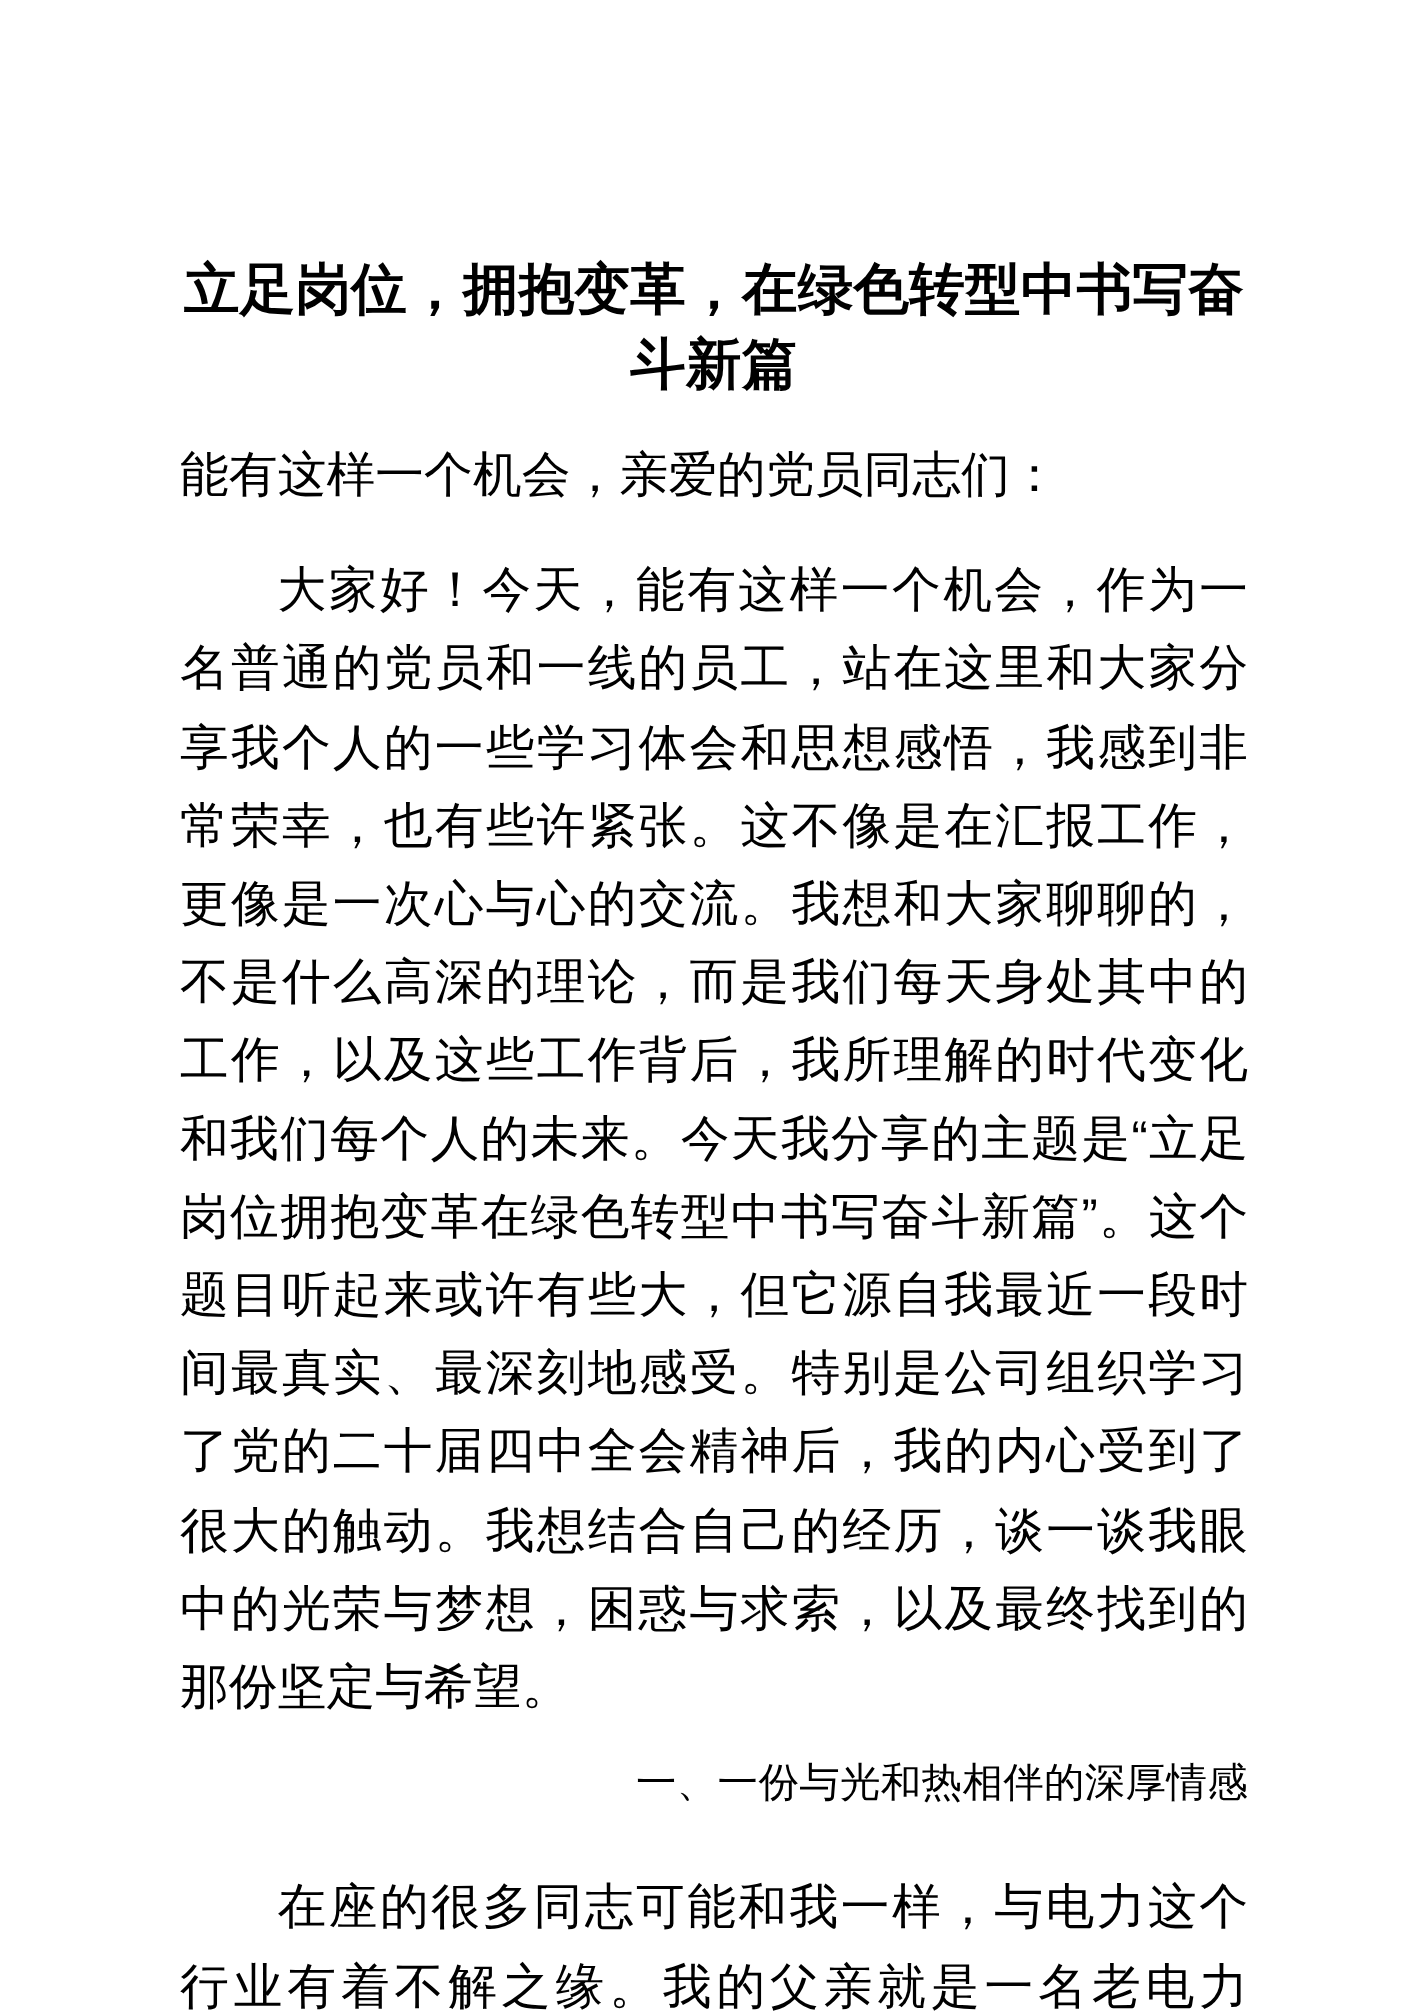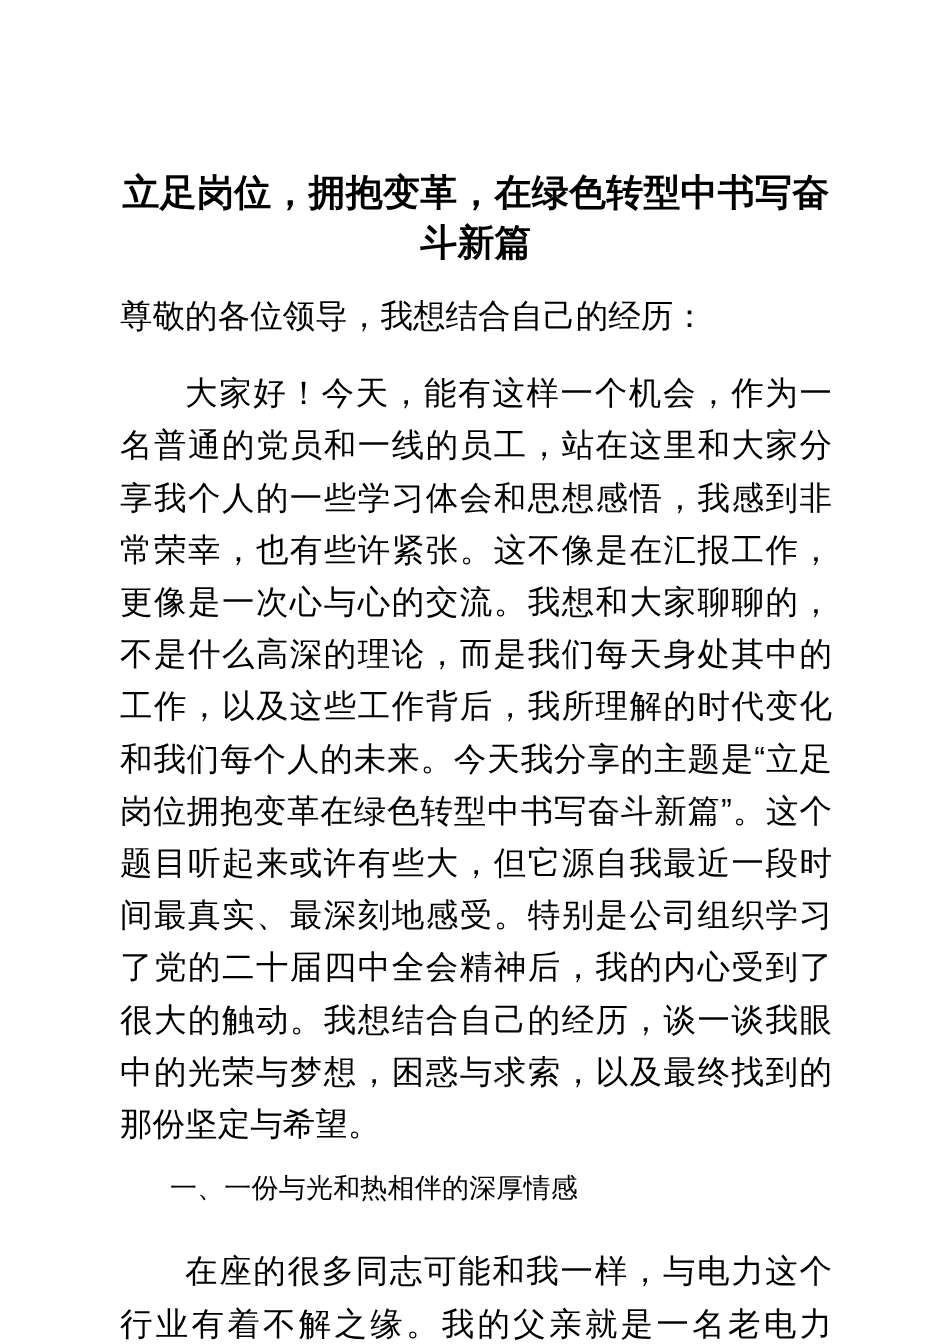--- a/index.html
+++ b/index.html
@@ -74,38 +74,39 @@
   
   .section-heading {
     margin: 0;
     padding: 0;
     font-size: 27px;
     line-height: 52.2px;
     text-indent: 1.85em;
     font-weight: 400;
     word-break: break-all;
     letter-spacing: 0.2px;
+    text-align: right;
   }
   .heading-gap-top { height: 12px; }
   .heading-gap-bottom { height: 6px; }
 </style>
 </head>
 <body>
 
 <div class="page">
 
   <div class="content">
 
     <div class="title-block">
       <h1 class="doc-title"><span>立足岗位，拥抱变革，在绿色转型中书写奋斗</span><span>新篇</span></h1>
     </div>
 
     <div class="salutation-gap"></div>
 
-    <p class="para noindent">尊敬的各位领导，我想结合自己的经历：</p>
+    <p class="para noindent">能有这样一个机会，亲爱的党员同志们：</p>
 
     <p class="para indent">大家好！今天，能有这样一个机会，作为一名普通的党员和一线的员工，站在这里和大家分享我个人的一些学习体会和思想感悟，我感到非常荣幸，也有些许紧张。这不像是在汇报工作，更像是一次心与心的交流。我想和大家聊聊的，不是什么高深的理论，而是我们每天身处其中的工作，以及这些工作背后，我所理解的时代变化和我们每个人的未来。今天我分享的主题是“立足岗位拥抱变革在绿色转型中书写奋斗新篇”。这个题目听起来或许有些大，但它源自我最近一段时间最真实、最深刻地感受。特别是公司组织学习了党的二十届四中全会精神后，我的内心受到了很大的触动。我想结合自己的经历，谈一谈我眼中的光荣与梦想，困惑与求索，以及最终找到的那份坚定与希望。</p>
 
     <div class="heading-gap-top"></div>
 
     <p class="section-heading">一、一份与光和热相伴的深厚情感</p>
 
     <div class="heading-gap-bottom"></div>
 
     <p class="para indent">在座的很多同志可能和我一样，与电力这个行业有着不解之缘。我的父亲就是一名老电力人，我从小可以说是在发电机组的轰鸣声中长大的。小时候，父亲总会自豪地告诉我，是他</p>

